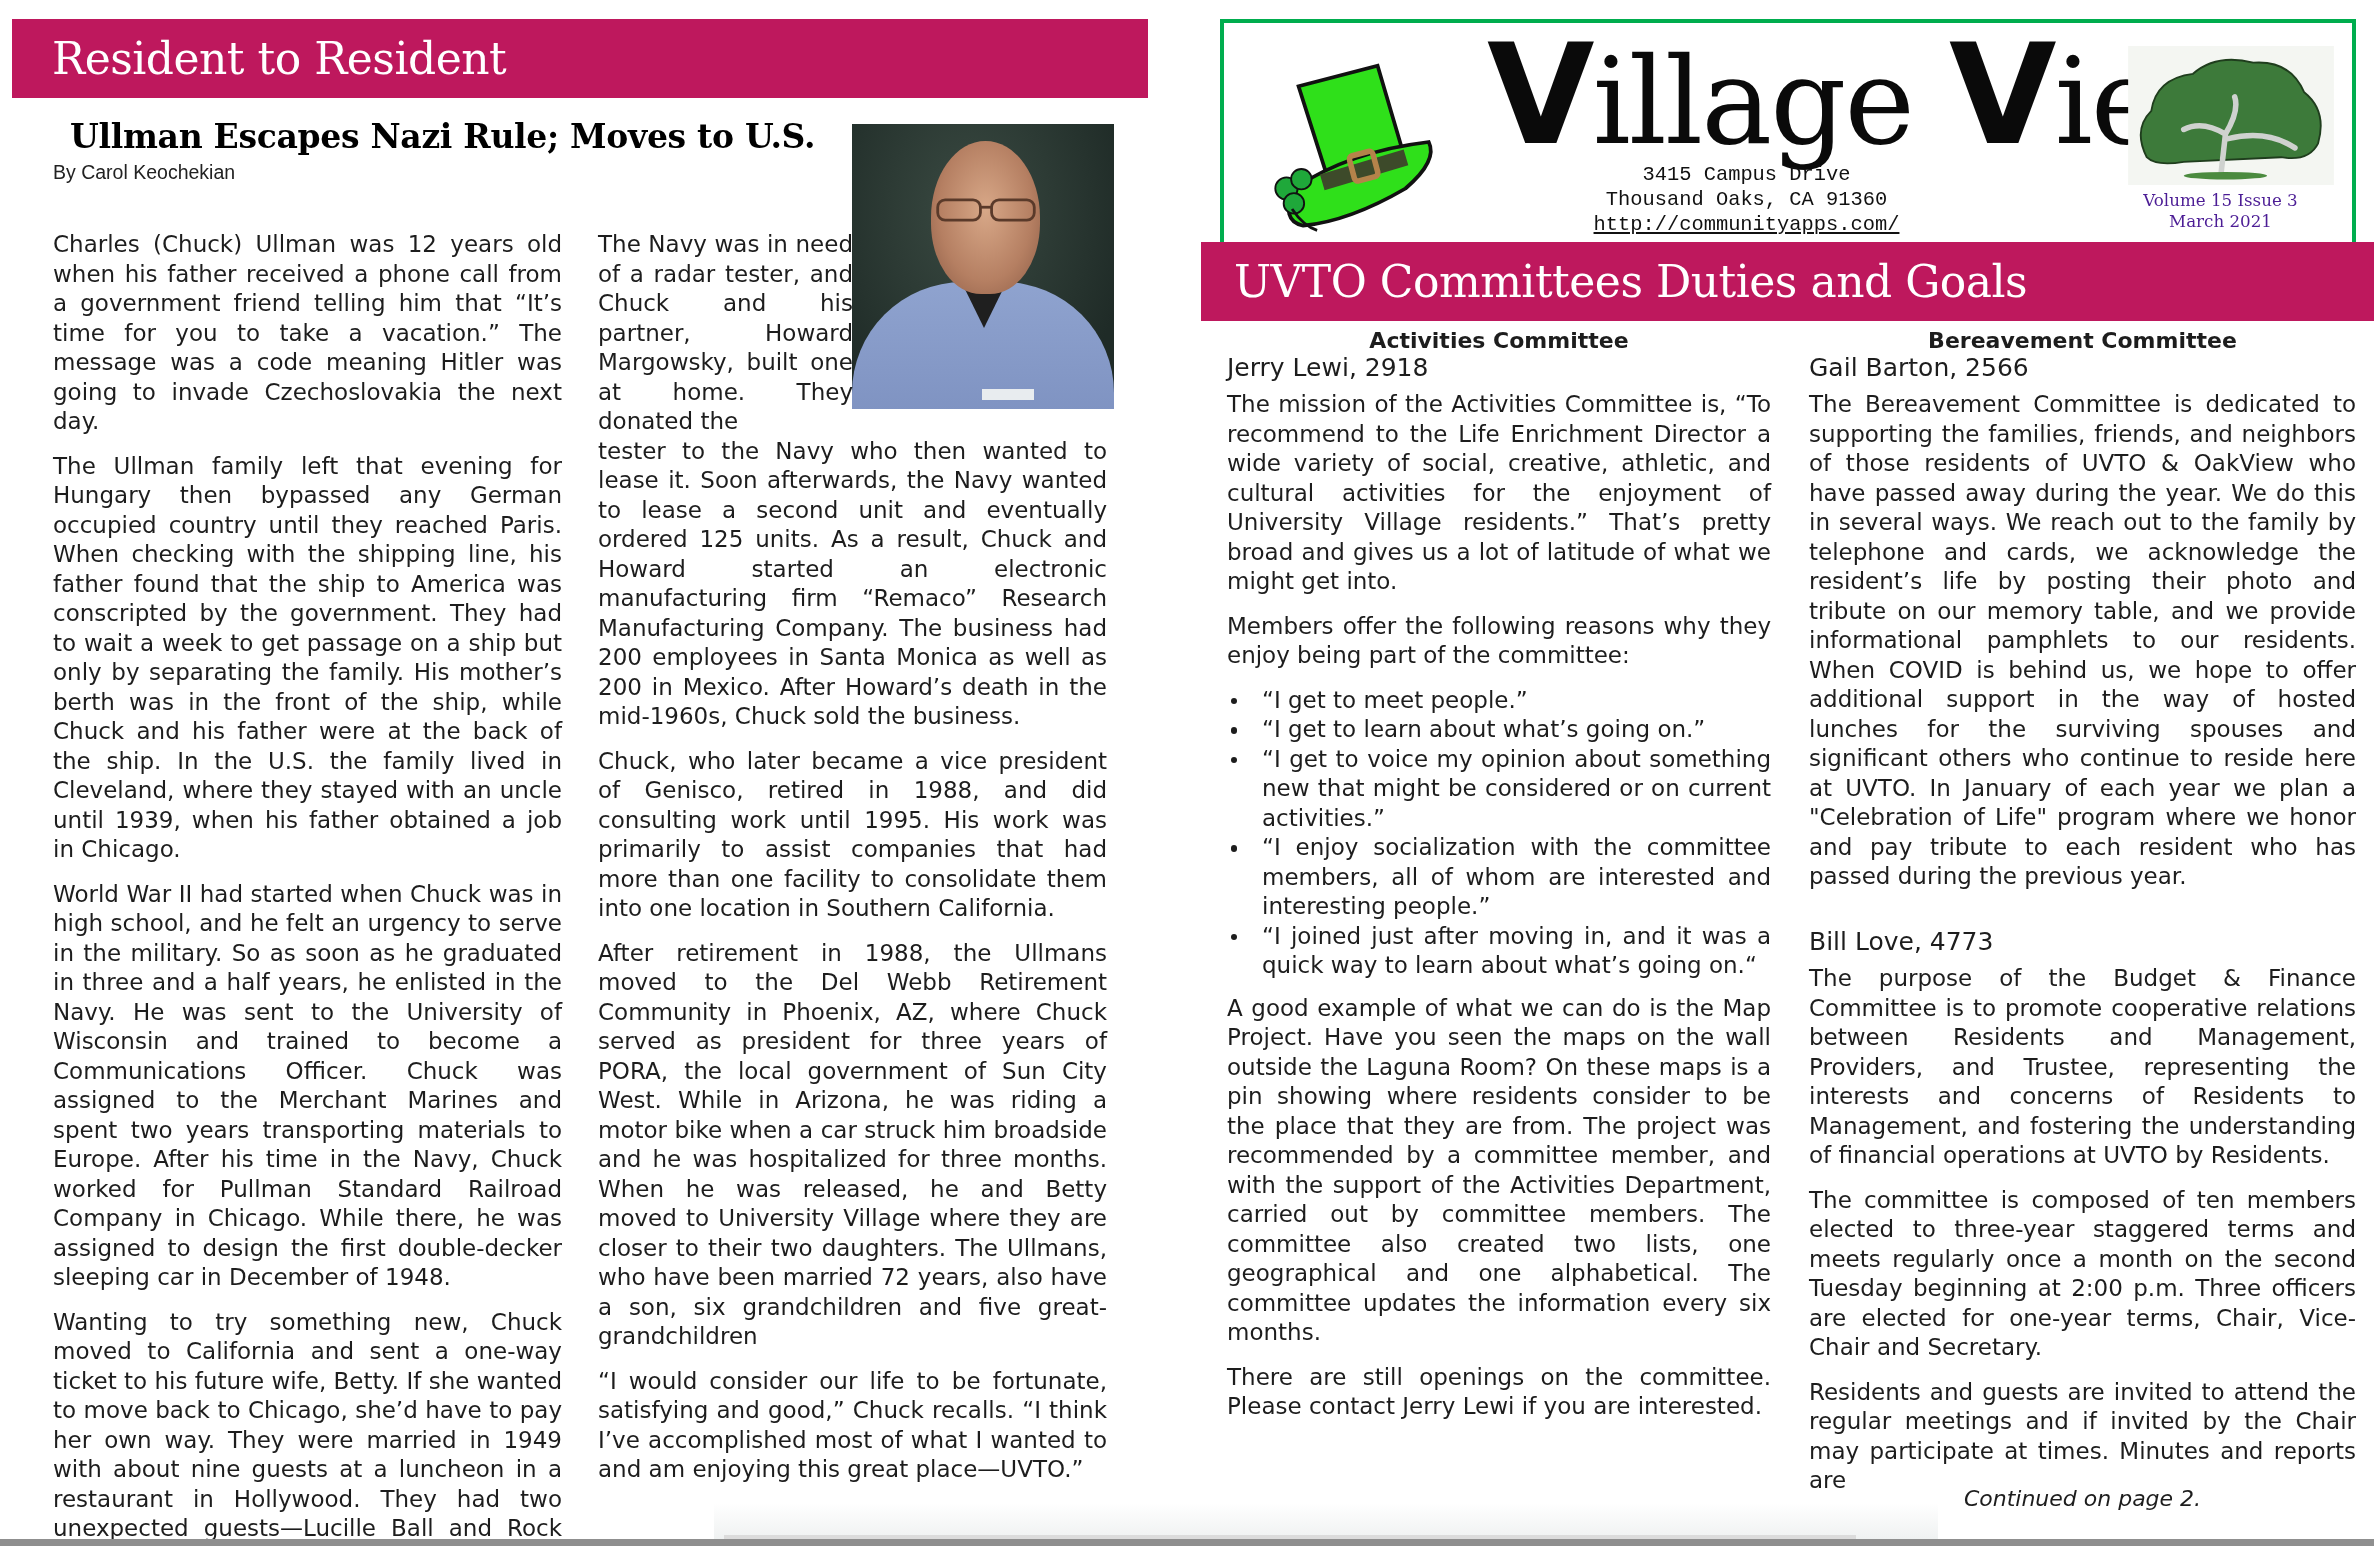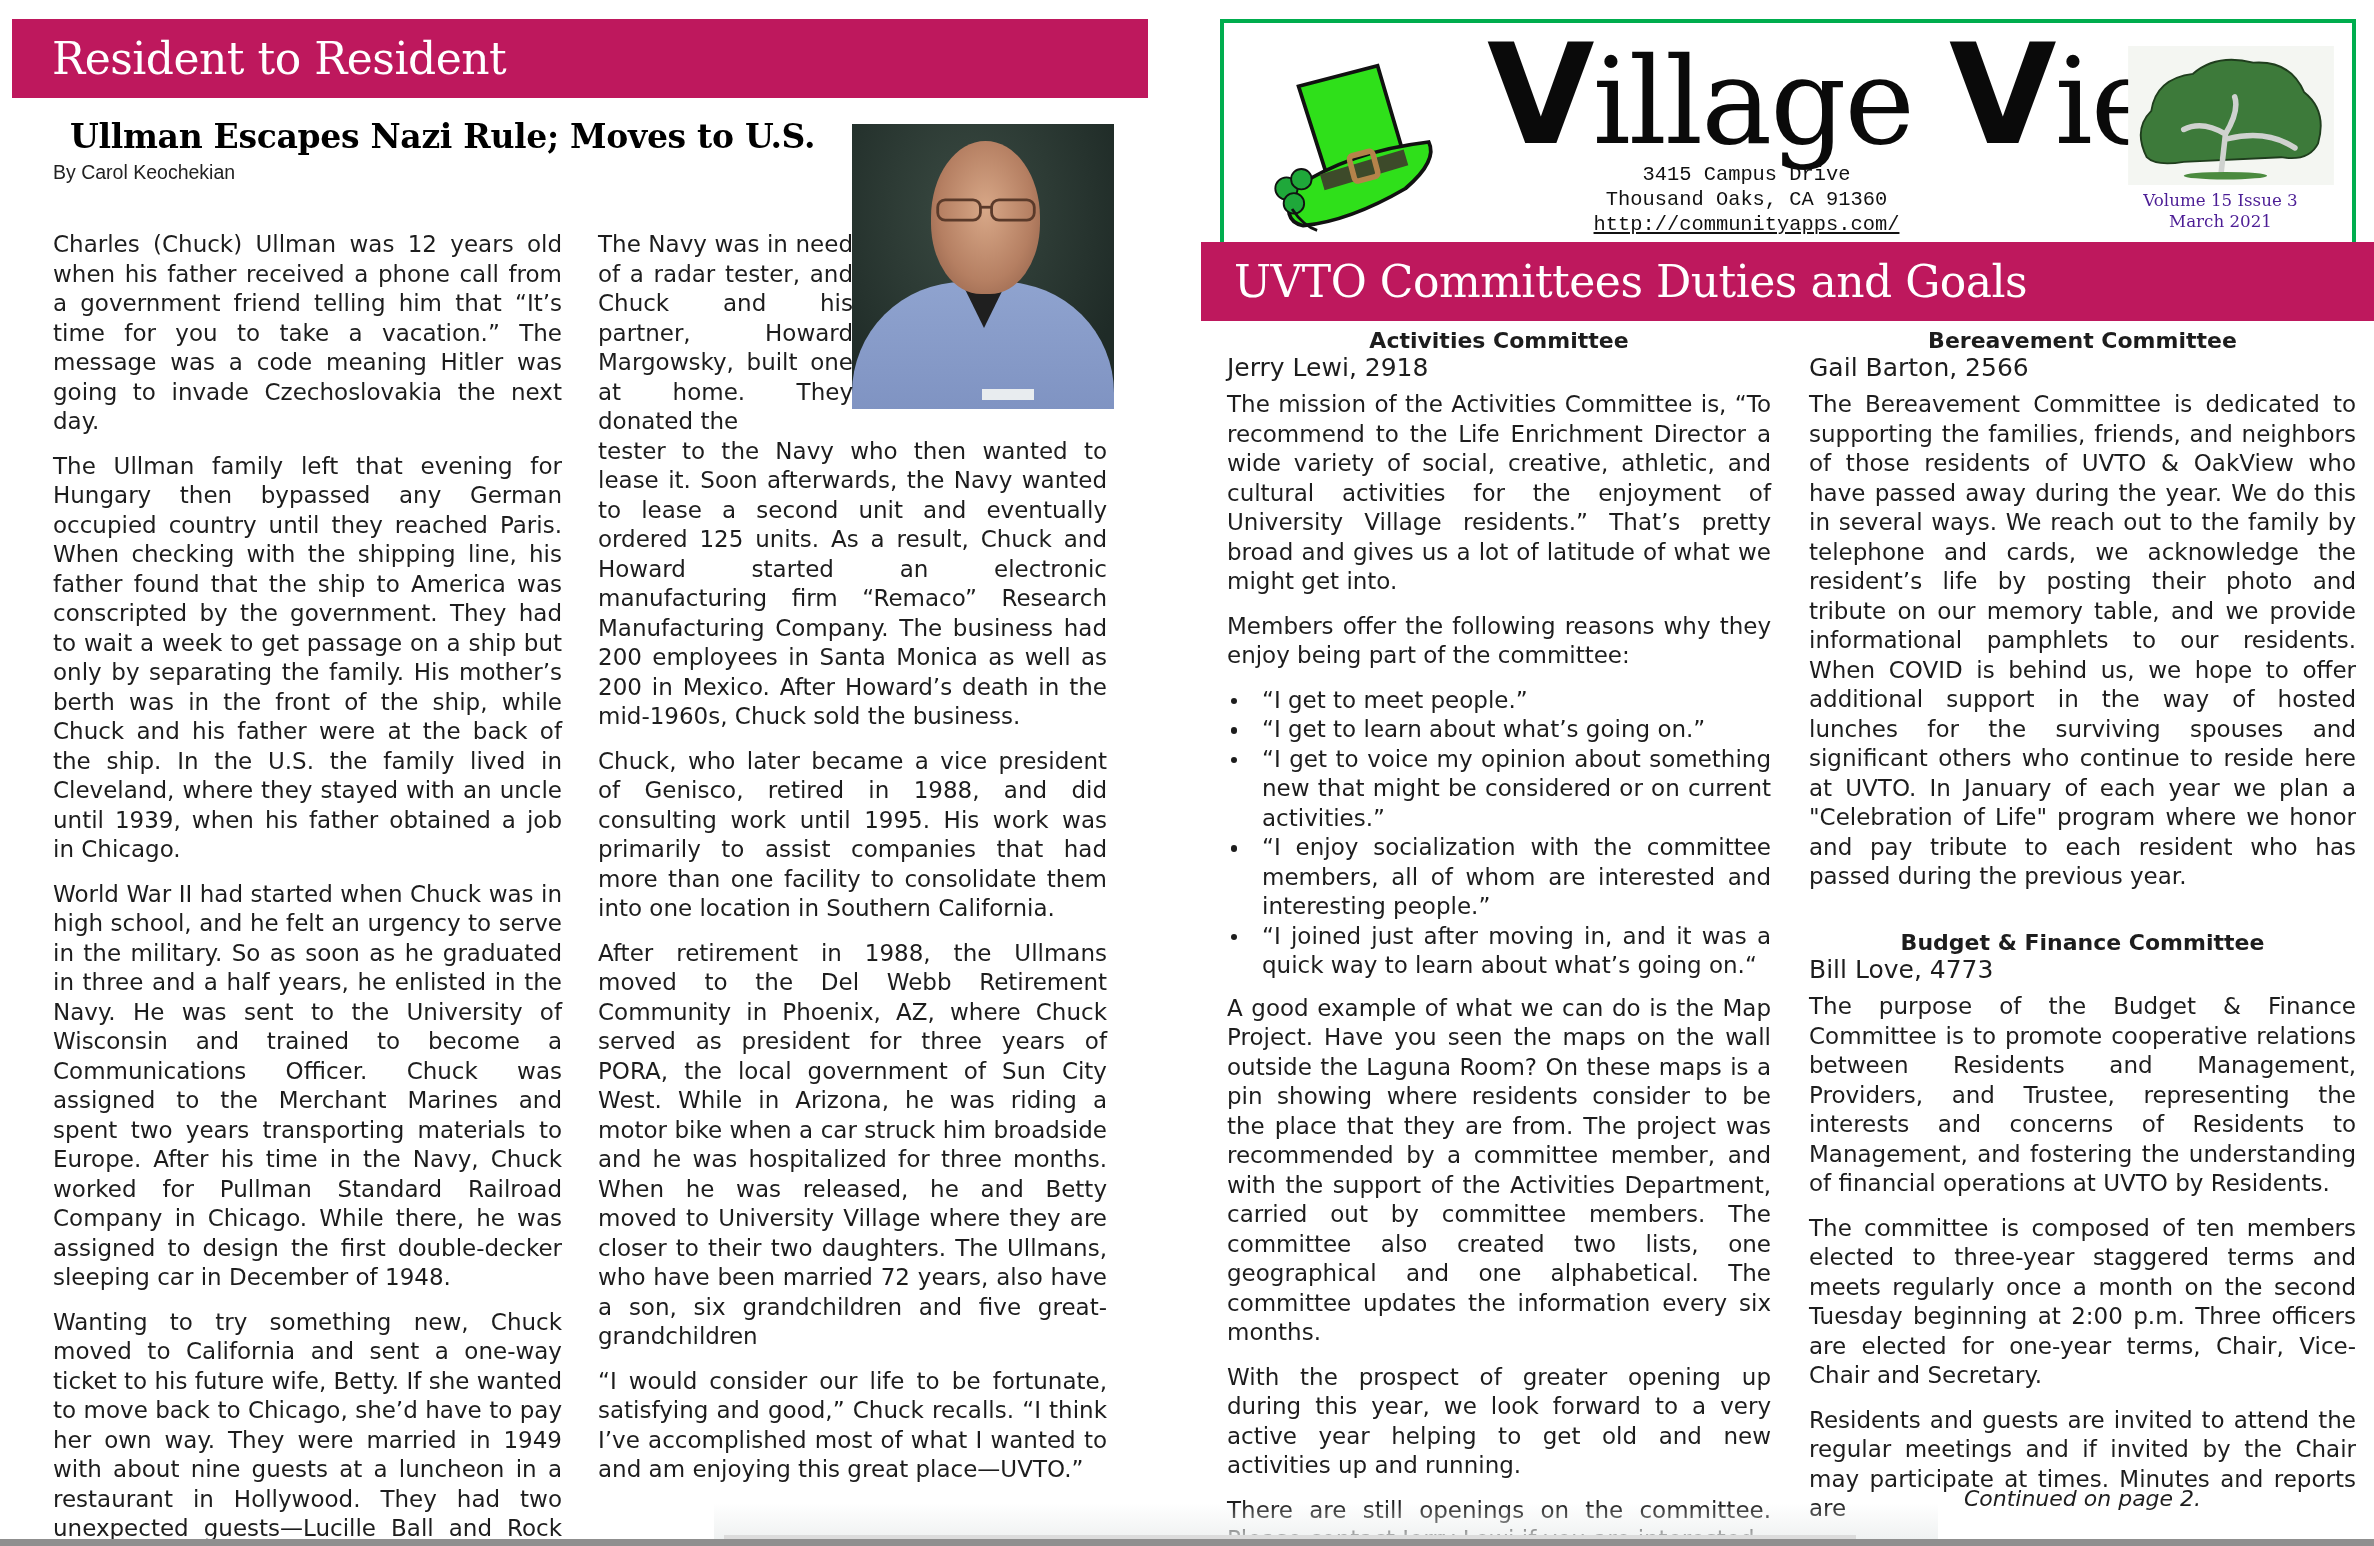--- a/index.html
+++ b/index.html
@@ -177,32 +177,30 @@
   <p>The mission of the Activities Committee is, “To recommend to the Life Enrichment Director a wide variety of social, creative, athletic, and cultural activities for the enjoyment of University Village residents.” That’s pretty broad and gives us a lot of latitude of what we might get into.</p>
   <p>Members offer the following reasons why they enjoy being part of the committee:</p>
   <ul class="bullets">
     <li><span class="dot"></span><span>“I get to meet people.”</span></li>
     <li><span class="dot"></span><span>“I get to learn about what’s going on.”</span></li>
     <li><span class="dot"></span><span>“I get to voice my opinion about something new that might be considered or on current activities.”</span></li>
     <li><span class="dot"></span><span>“I enjoy socialization with the committee members, all of whom are interested and interesting people.”</span></li>
     <li><span class="dot"></span><span>“I joined just after moving in, and it was a quick way to learn about what’s going on.“</span></li>
   </ul>
   <p>A good example of what we can do is the Map Project. Have you seen the maps on the wall outside the Laguna Room? On these maps is a pin showing where residents consider to be the place that they are from. The project was recommended by a committee member, and with the support of the Activities Department, carried out by committee members. The committee also created two lists, one geographical and one alphabetical. The committee updates the information every six months.</p>
-  <p>With the prospect of greater opening up during this year, we look forward to a very active year helping to get old and new activities up and running.</p>
   <p>There are still openings on the committee. Please contact Jerry Lewi if you are interested.</p>
 </div>
 
 <div class="abs col col-r2">
   <div>
     <div class="cm-title">Bereavement Committee</div>
     <div class="cm-chair">Gail Barton, 2566</div>
     <p style="margin-bottom:37px;">The Bereavement Committee is dedicated to supporting the families, friends, and neighbors of those residents of UVTO &amp; OakView who have passed away during the year. We do this in several ways. We reach out to the family by telephone and cards, we acknowledge the resident’s life by posting their photo and tribute on our memory table, and we provide informational pamphlets to our residents. When COVID is behind us, we hope to offer additional support in the way of hosted lunches for the surviving spouses and significant others who continue to reside here at UVTO. In January of each year we plan a "Celebration of Life" program where we honor and pay tribute to each resident who has passed during the previous year.</p>
   </div>
   <div>
-    <div class="cm-title">Budget &amp; Finance Committee</div>
     <div class="cm-chair">Bill Love, 4773</div>
     <p>The purpose of the Budget &amp; Finance Committee is to promote cooperative relations between Residents and Management, Providers, and Trustee, representing the interests and concerns of Residents to Management, and fostering the understanding of financial operations at UVTO by Residents.</p>
     <p>The committee is composed of ten members elected to three-year staggered terms and meets regularly once a month on the second Tuesday beginning at 2:00 p.m. Three officers are elected for one-year terms, Chair, Vice-Chair and Secretary.</p>
     <p>Residents and guests are invited to attend the regular meetings and if invited by the Chair may participate at times. Minutes and reports are</p>
   </div>
 </div>
 
 <div class="abs continued">Continued on page 2.</div>
 
 <div class="abs page-shadow"></div>

